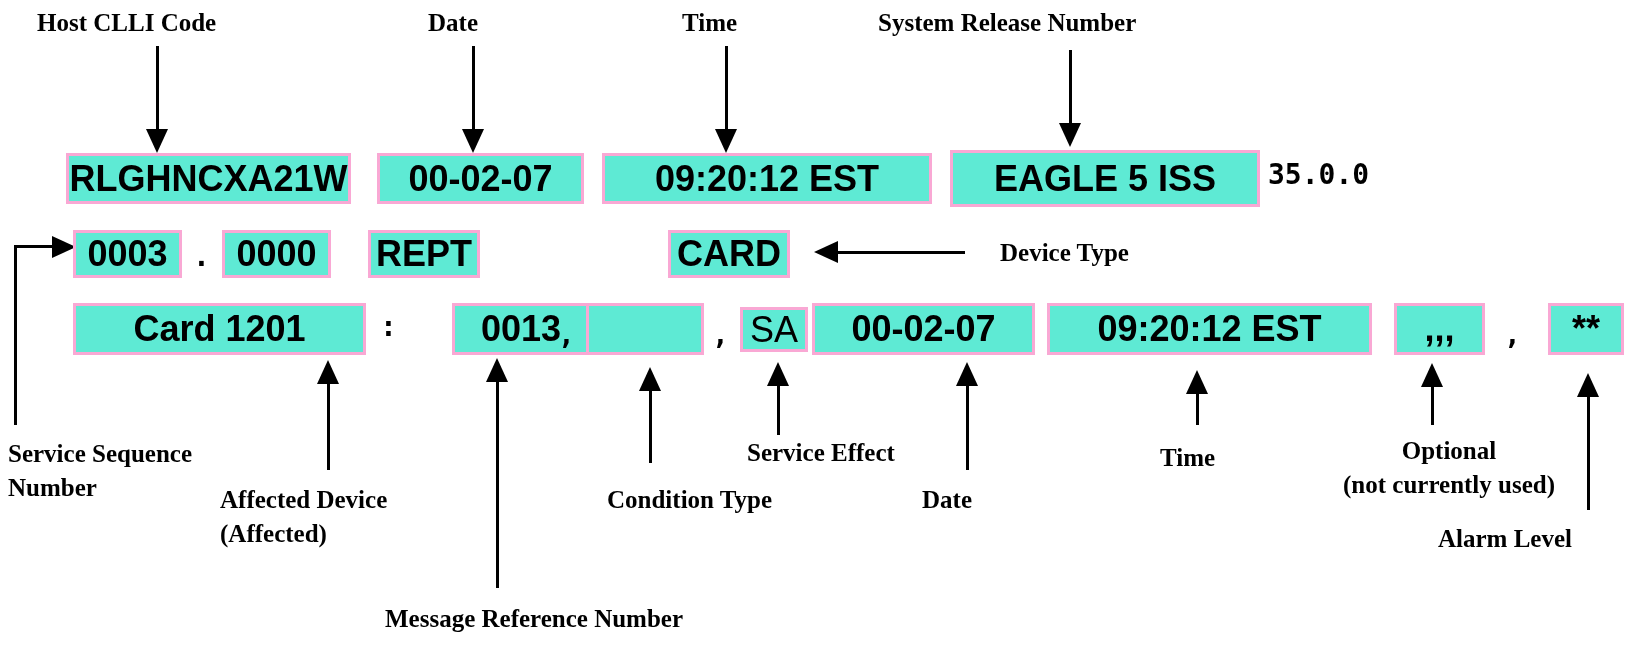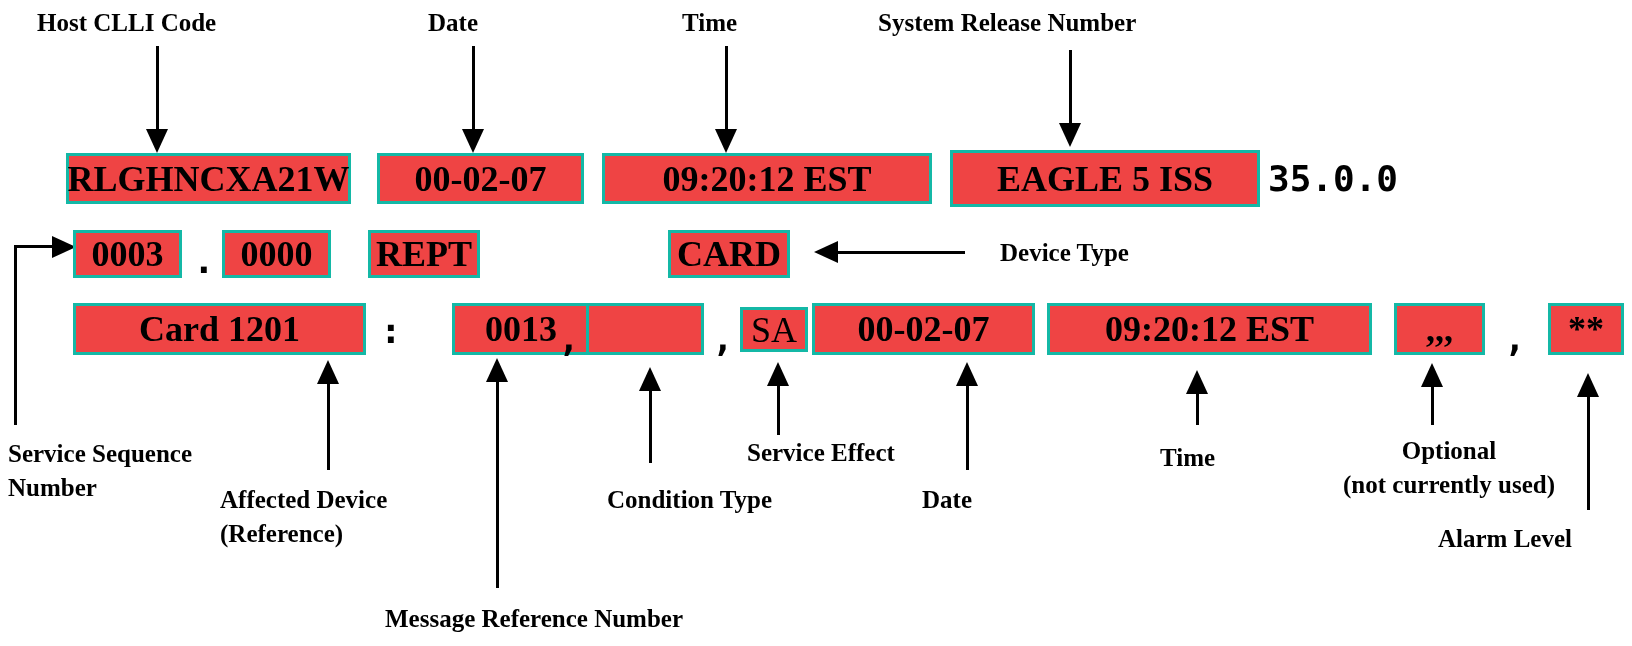--- a/index.html
+++ b/index.html
@@ -2,30 +2,30 @@
 <html><head>
 <meta charset="utf-8">
 <style>
   html,body{margin:0;padding:0;background:#fff;}
   #canvas{
     position:relative;width:1632px;height:646px;background:#fff;overflow:hidden;
     font-family:"Liberation Serif",serif;color:#000;
   }
   
   .box{
-    position:absolute;box-sizing:border-box;border:3px solid #14b8a6;background:#ef4444;
+    position:absolute;box-sizing:border-box;border:3px solid #f9a8d4;background:#5eead4;
     display:flex;align-items:center;justify-content:center;
-    font-family:Liberation Serif, serif;
+    font-family:Liberation Sans, sans-serif;
     font-weight:bold;font-size:36px;line-height:1;white-space:pre;
   }
   .box.thin{font-weight:normal;}
   
   .mono{
     position:absolute;font-family:"DejaVu Sans Mono","Liberation Mono",monospace;
-    font-weight:bold;font-size:36px;line-height:1;white-space:pre;
+    font-weight:bold;font-size:28px;line-height:1;white-space:pre;
   }
   
   .lbl{
     position:absolute;font-family:"Liberation Serif",serif;font-weight:bold;
     font-size:25px;line-height:34px;white-space:nowrap;
   }
   .lbl .ln{display:block;}
   .center{text-align:center;}
   
   .vshaft{position:absolute;width:3px;background:#000;}
@@ -133,21 +133,21 @@
     <div class="vshaft" style="left:1587px;top:395px;height:115px;"></div>
   </div>
 
   <div class="lbl" style="left:8px;top:437px;">
     <span class="ln">Service Sequence</span>
     <span class="ln">Number</span>
   </div>
 
   <div class="lbl" style="left:220px;top:483px;">
     <span class="ln">Affected Device</span>
-    <span class="ln">(Reference)</span>
+    <span class="ln">(Affected)</span>
   </div>
 
   <div class="lbl" style="left:567px;top:483px;margin-left:40px;">Condition Type</div>
   <div class="lbl" style="left:747px;top:436px;">Service Effect</div>
   <div class="lbl" style="left:922px;top:483px;">Date</div>
   <div class="lbl" style="left:1160px;top:441px;">Time</div>
 
   <div class="lbl center" style="left:1316px;top:434px;width:266px;">
     <span class="ln">Optional</span>
     <span class="ln">(not currently used)</span>

